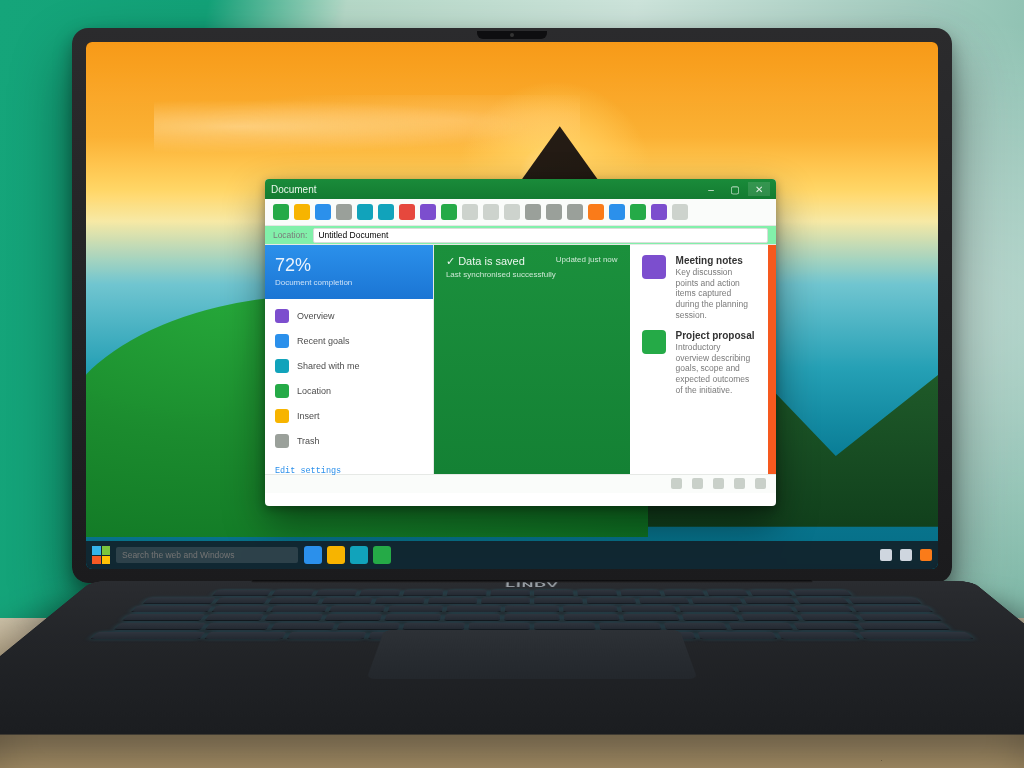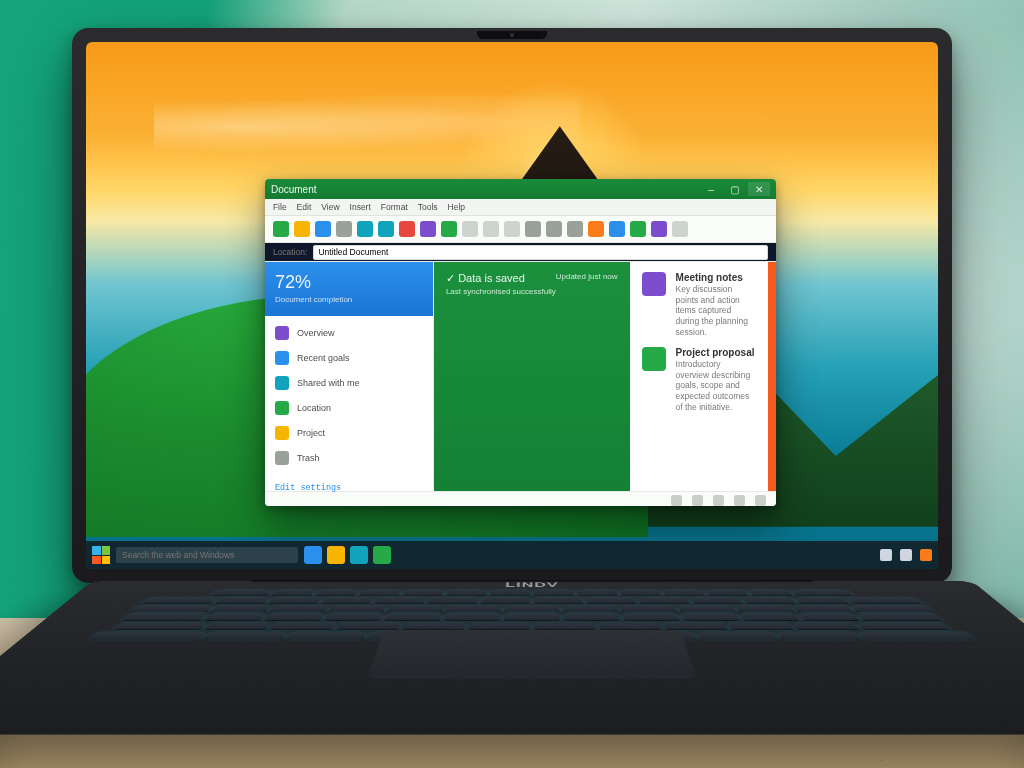--- a/index.html
+++ b/index.html
@@ -56,21 +56,21 @@
   .titlebar{height:20px;background:linear-gradient(180deg,#1e8a3c,#177a33);display:flex;align-items:center;
     color:#eaf6ec;font-size:10px;padding:0 6px;gap:8px;}
   .titlebar .winbtns{margin-left:auto;display:flex;gap:2px;}
   .winbtn{width:22px;height:14px;display:flex;align-items:center;justify-content:center;color:#dfeee2;}
   .winbtn.close{background:rgba(255,255,255,.12);}
   .menubar{height:16px;background:#f2f5f2;border-bottom:1px solid #dfe4df;display:flex;gap:10px;
     padding:0 8px;align-items:center;font-size:8.5px;color:#4b4b4b;}
   .toolbar{height:26px;background:#fafcfa;border-bottom:1px solid #e3e7e3;display:flex;align-items:center;
     gap:5px;padding:0 8px;}
   .tb-item{width:16px;height:16px;border-radius:3px;}
-  .addrbar{height:18px;background:#0f172a;border-bottom:1px solid #e6e9e6;display:flex;align-items:center;
+  .addrbar{height:18px;background:#86efac;border-bottom:1px solid #e6e9e6;display:flex;align-items:center;
     padding:0 8px;font-size:8.5px;color:#7a7a7a;gap:6px;}
   .addrbar input{flex:1;border:1px solid #d9ddd9;border-radius:2px;height:13px;font-size:8.5px;padding:0 4px;background:#fff;}
   .body{display:flex;height:calc(100% - 98px);}
   
   .sidebar{width:168px;background:#ffffff;border-right:1px solid #e5e9e5;display:flex;flex-direction:column;}
   .sb-hero{background:linear-gradient(180deg,#2f8fe6,#1f74cf);color:#eaf3fc;padding:10px 10px 12px;}
   .sb-hero .big{font-size:18px;font-weight:300;}
   .sb-hero .small{font-size:8px;opacity:.85;margin-top:2px;}
   .sb-list{padding:8px 6px;display:flex;flex-direction:column;gap:7px;}
   .sb-item{display:flex;align-items:center;gap:8px;font-size:9px;color:#4c4c4c;padding:2px 4px;border-radius:3px;}
@@ -143,29 +143,20 @@
 
         <div class="appwin">
           <div class="titlebar">
             <span>Document</span>
             <div class="winbtns">
               <div class="winbtn">–</div>
               <div class="winbtn">▢</div>
               <div class="winbtn close">✕</div>
             </div>
           </div>
-          <div class="menubar" id="menubar">
-              <span>File</span>
-              <span>Edit</span>
-              <span>View</span>
-              <span>Insert</span>
-              <span>Format</span>
-              <span>Tools</span>
-              <span>Help</span>
-            </div>
           <div class="toolbar" id="toolbar">
               <div class="tb-item" style="background: rgb(42, 168, 74);"></div>
               <div class="tb-item" style="background: rgb(244, 180, 0);"></div>
               <div class="tb-item" style="background: rgb(47, 143, 230);"></div>
               <div class="tb-item" style="background: rgb(154, 160, 154);"></div>
               <div class="tb-item" style="background: rgb(23, 162, 184);"></div>
               <div class="tb-item" style="background: rgb(23, 162, 184);"></div>
               <div class="tb-item" style="background: rgb(224, 74, 63);"></div>
               <div class="tb-item" style="background: rgb(123, 79, 201);"></div>
               <div class="tb-item" style="background: rgb(42, 168, 74);"></div>
@@ -204,21 +195,21 @@
                   <div class="sb-item">
                     <div class="sb-icn" style="background: rgb(23, 162, 184);"></div>
                     <span>Shared with me</span>
                   </div>
                   <div class="sb-item">
                     <div class="sb-icn" style="background: rgb(42, 168, 74);"></div>
                     <span>Location</span>
                   </div>
                   <div class="sb-item">
                     <div class="sb-icn" style="background: rgb(244, 180, 0);"></div>
-                    <span>Project</span>
+                    <span>Insert</span>
                   </div>
                   <div class="sb-item">
                     <div class="sb-icn" style="background: rgb(154, 160, 154);"></div>
                     <span>Trash</span>
                   </div>
                 </div>
               <div class="sb-foot">Edit settings</div>
             </div>
 
             <div class="main">

